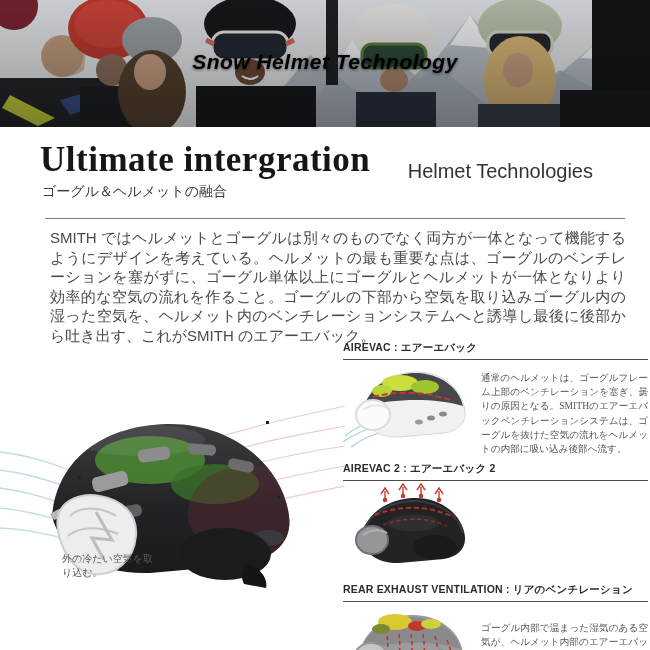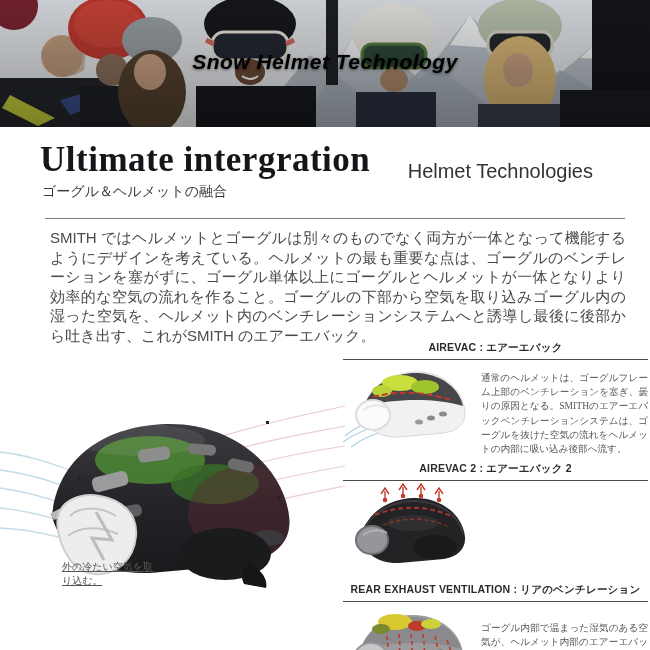--- a/index.html
+++ b/index.html
@@ -41,30 +41,29 @@
     font-size:15px; line-height:19.6px; color:#4a4a4a;
     text-align:justify;
   }
   
   .hero { position:absolute; left:0px; top:388px; width:345px; height:245px; }
   .hero svg { display:block; }
   .hero-ann {
     position:absolute; font-size:10px; line-height:14px; color:#555;
   }
   .ann-exhaust { left:281px; top:124px; width:78px; }
-  .ann-intake  { left:62px;  top:172px; width:92px;text-decoration:underline; }
+  .ann-intake  { left:62px;  top:164px; width:92px; }
   .dot { position:absolute; width:3px; height:3px; background:#222; }
   
   .tech-col { position:absolute; left:343px; top:341px; width:305px; }
   .tech-section { margin-bottom:6px; }
   .tech-heading {
     font-size:10.5px; font-weight:bold; color:#2b2b2b; letter-spacing:.2px;
     padding-bottom:4px; border-bottom:1px solid #4c4c4c; margin-bottom:2px;
     white-space:nowrap;
-    text-align:center;
   }
   .tech-row { display:flex; align-items:flex-start;font-family:Liberation Serif, serif; }
   .tech-img { flex:0 0 138px; }
   .tech-body {
     flex:1; font-size:9.6px; line-height:14.2px; color:#555;
     text-align:justify;
   }
   .pt8  { padding-top:9px; }
   .pt20 { padding-top:21px; }
   .pt16 { padding-top:17px; }

